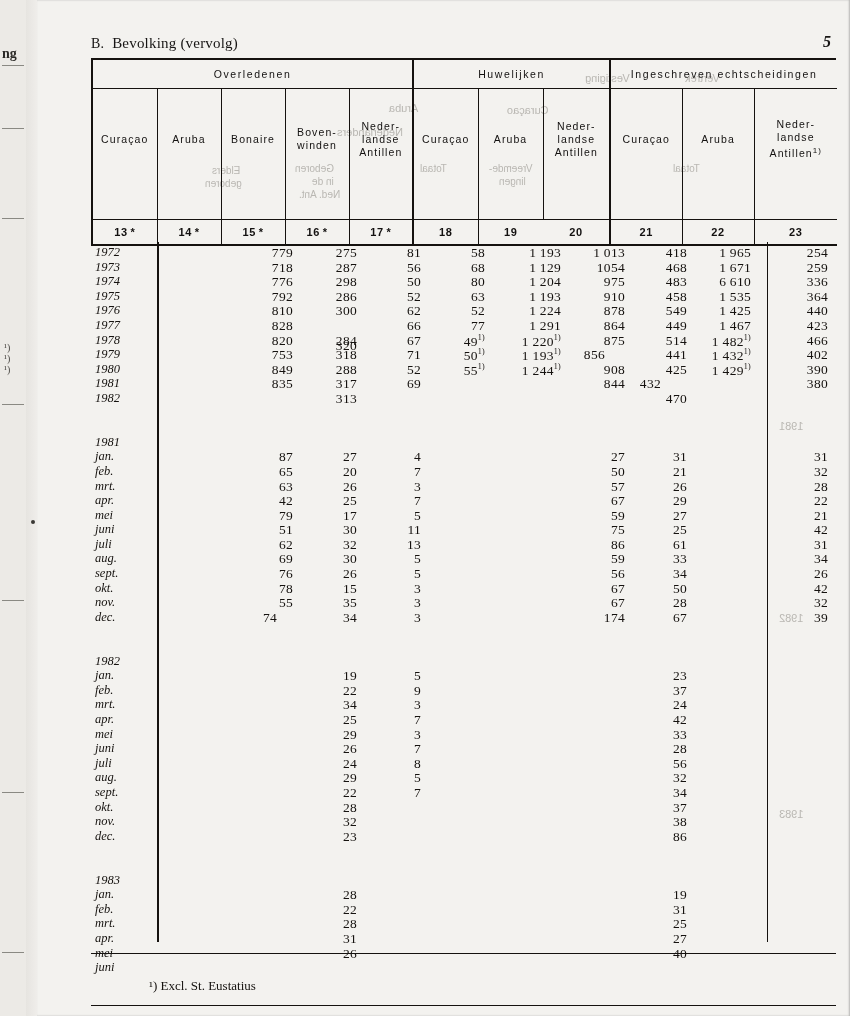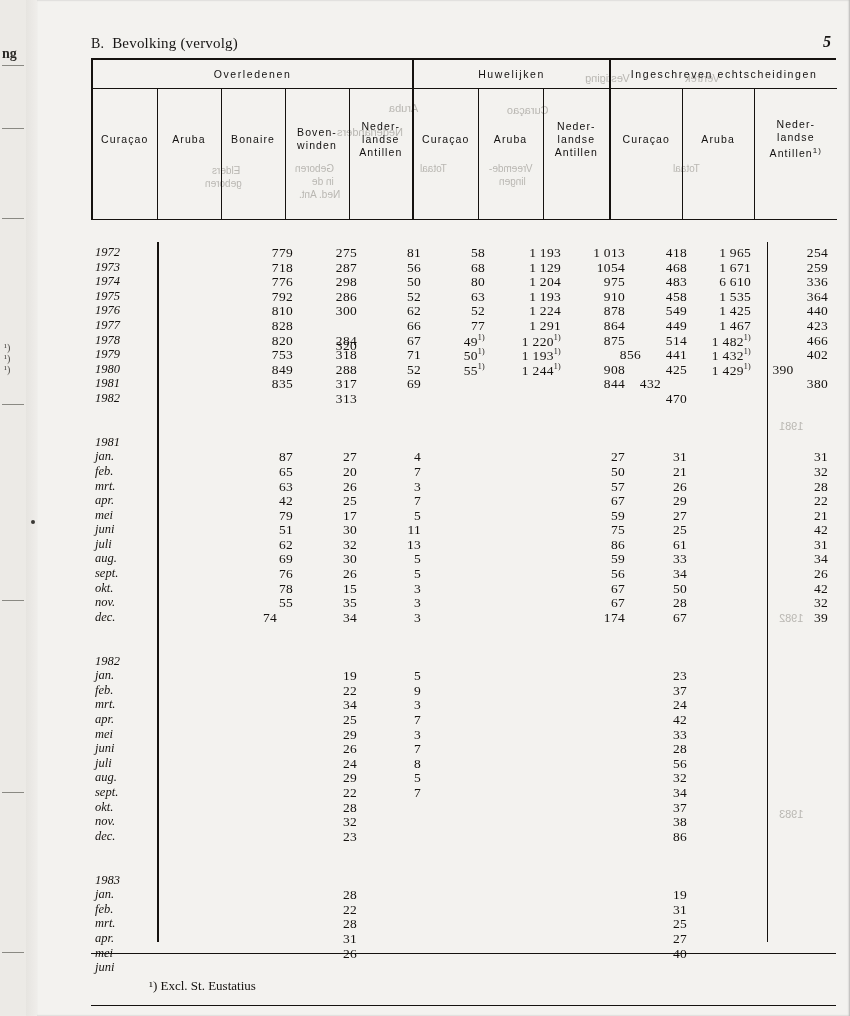--- a/index.html
+++ b/index.html
@@ -187,20 +187,33 @@
         <th class="colhead vlh"><span>Bonaire</span></th>
         <th class="colhead vlh"><span>Boven-<br>winden</span></th>
         <th class="colhead vlh"><span>Neder-<br>landse<br>Antillen</span></th>
         <th class="colhead vlthick"><span>Curaçao</span></th>
         <th class="colhead vlh"><span>Aruba</span></th>
         <th class="colhead vlh"><span>Neder-<br>landse<br>Antillen</span></th>
         <th class="colhead vlthick"><span>Curaçao</span></th>
         <th class="colhead vlh"><span>Aruba</span></th>
         <th class="colhead vlh"><span>Neder-<br>landse<br>Antillen<span class="sup">1)</span></span></th>
       </tr>
+      <tr>
+        <td class="numhead vlthick">13 *</td>
+        <td class="numhead vlh">14 *</td>
+        <td class="numhead vlh">15 *</td>
+        <td class="numhead vlh">16 *</td>
+        <td class="numhead vlh">17 *</td>
+        <td class="numhead vlthick">18</td>
+        <td class="numhead vlh">19</td>
+        <td class="numhead">20</td>
+        <td class="numhead vlthick">21</td>
+        <td class="numhead vlh">22</td>
+        <td class="numhead vlh">23</td>
+      </tr>
     </tbody>
       </table>
   </div>
 
   <div id="body">
     <div class="spine"></div>
     <div class="rightrule"></div>
     <div id="rows">
         <div class="drow">
           <div class="lbl">1972</div>
@@ -293,37 +306,37 @@
           <div class="cell" style="left: 647px; width: 90px;">466</div>
           <div class="cell" style="left: 699px; width: 90px;">143</div>
         </div>
         <div class="drow">
           <div class="lbl">1979</div>
           <div class="cell" style="left: 112px; width: 90px;">753</div>
           <div class="cell" style="left: 176px; width: 90px;">318</div>
           <div class="cell" style="left: 240px; width: 90px;">71</div>
           <div class="cell" style="left: 304px; width: 90px;">50<span class="fn">1)</span></div>
           <div class="cell" style="left: 380px; width: 90px;">1 193<span class="fn">1)</span></div>
-          <div class="cell" style="left: 460px; width: 90px;">856</div>
+          <div class="cell" style="left: 424px; width: 90px;">856</div>
           <div class="cell" style="left: 506px; width: 90px;">441</div>
           <div class="cell" style="left: 570px; width: 90px;">1 432<span class="fn">1)</span></div>
           <div class="cell" style="left: 647px; width: 90px;">402</div>
           <div class="cell" style="left: 699px; width: 90px;">•</div>
         </div>
         <div class="drow">
           <div class="lbl">1980</div>
           <div class="cell" style="left: 112px; width: 90px;">849</div>
           <div class="cell" style="left: 176px; width: 90px;">288</div>
           <div class="cell" style="left: 240px; width: 90px;">52</div>
           <div class="cell" style="left: 304px; width: 90px;">55<span class="fn">1)</span></div>
           <div class="cell" style="left: 380px; width: 90px;">1 244<span class="fn">1)</span></div>
           <div class="cell" style="left: 444px; width: 90px;">908</div>
           <div class="cell" style="left: 506px; width: 90px;">425</div>
           <div class="cell" style="left: 570px; width: 90px;">1 429<span class="fn">1)</span></div>
-          <div class="cell" style="left: 647px; width: 90px; text-align: center;">390</div>
+          <div class="cell" style="left: 647px; width: 90px;">390</div>
           <div class="cell" style="left: 699px; width: 90px;">127</div>
         </div>
         <div class="drow">
           <div class="lbl">1981</div>
           <div class="cell" style="left: 112px; width: 90px;">835</div>
           <div class="cell" style="left: 176px; width: 90px;">317</div>
           <div class="cell" style="left: 240px; width: 90px;">69</div>
           <div class="cell" style="left: 444px; width: 90px;">844</div>
           <div class="cell" style="left: 480px; width: 90px;">432</div>
           <div class="cell" style="left: 647px; width: 90px;">380</div>

